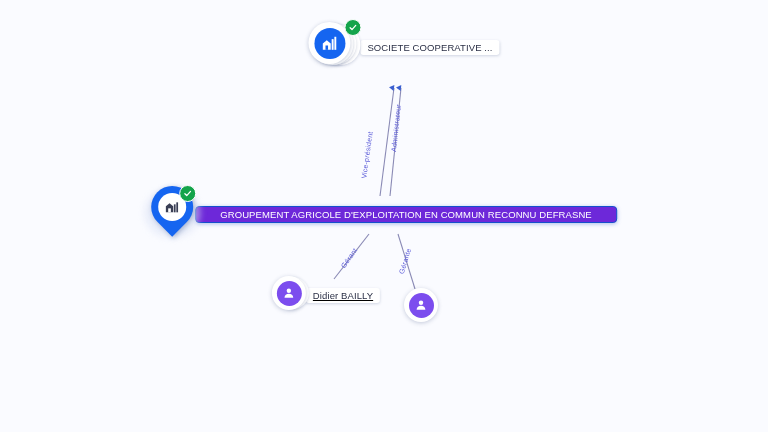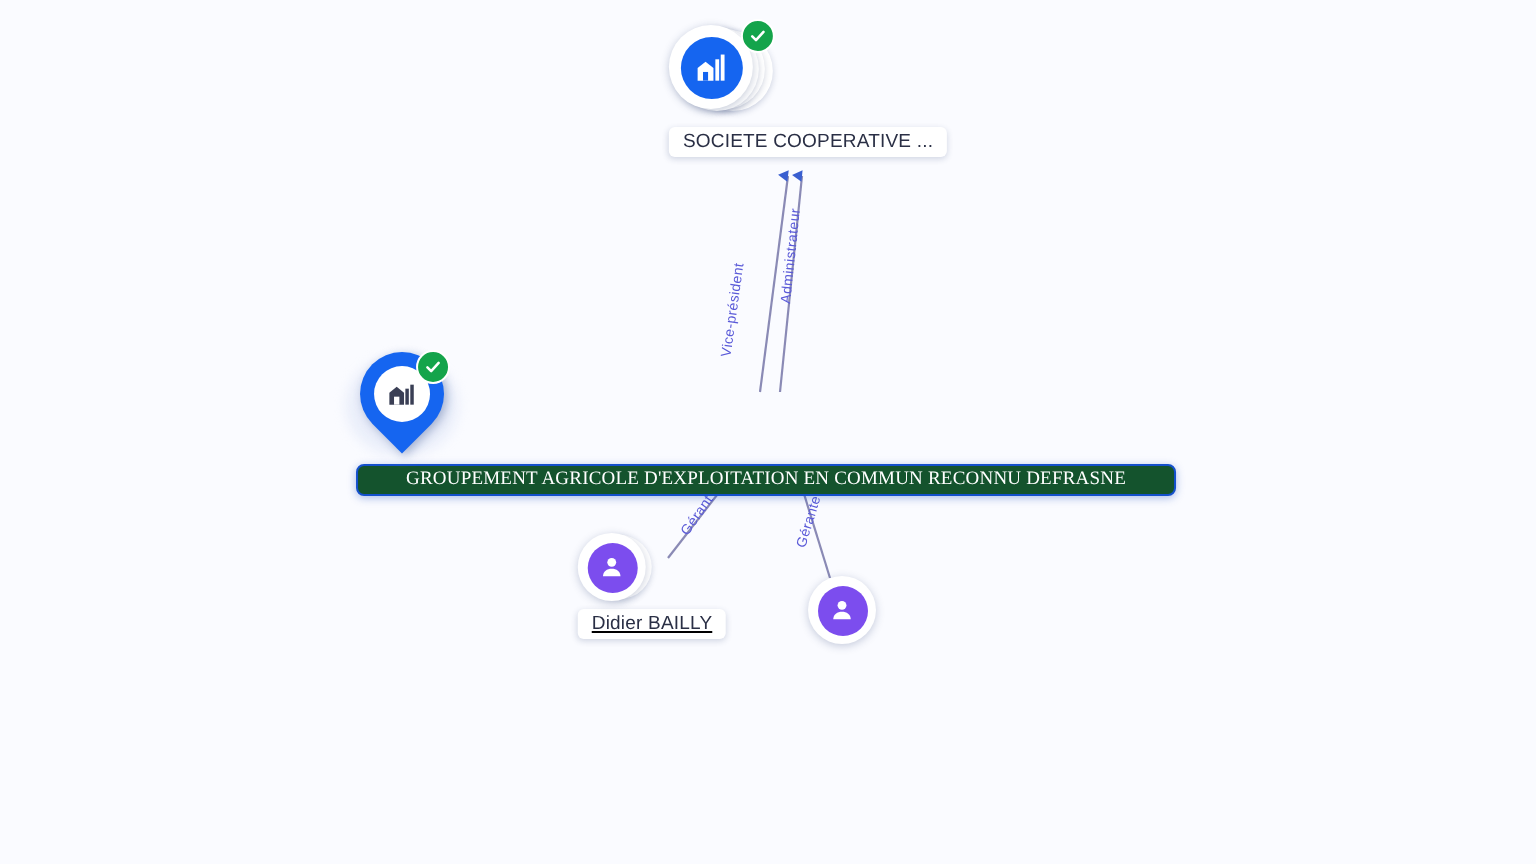--- a/index.html
+++ b/index.html
@@ -28,21 +28,22 @@
     width: 768px;
     height: 432px;
     pointer-events: none;
   }
 
   
   .node {
     position: absolute;
     transform: translate(-50%, -50%);
     display: flex;
-    flex-direction: column;
+    flex-direction: row;
+    align-items: center;
   }
 
   
   .stack-wrap {
     position: relative;
     width: 52px;
     height: 48px;
   }
   .stack-card {
     position: absolute;
@@ -173,29 +174,28 @@
     background: #ffffff;
     border-radius: 3px;
     padding: 2px 7px;
     font-size: 9.5px;
     color: #2a2f45;
     white-space: nowrap;
     box-shadow: 0 1px 3px rgba(40,60,110,0.20);
     letter-spacing: .1px;
   }
   .node-label.highlight {
-    background: #14532d;
+    background: #6d28d9;
     color: #ffffff;
     border: 1.5px solid #1450cc;
     border-radius: 4px;
     font-size: 9.5px;
     padding: 2px 24px;
     font-weight: 500;
     box-shadow: 0 1px 4px rgba(20,70,190,0.35);
-    font-family: Liberation Serif, serif;
   }
 
   .edge-label {
     position: absolute;
     font-size: 7px;
     color: #5a5ad8;
     white-space: nowrap;
     transform-origin: center center;
     letter-spacing: .2px;
   }

